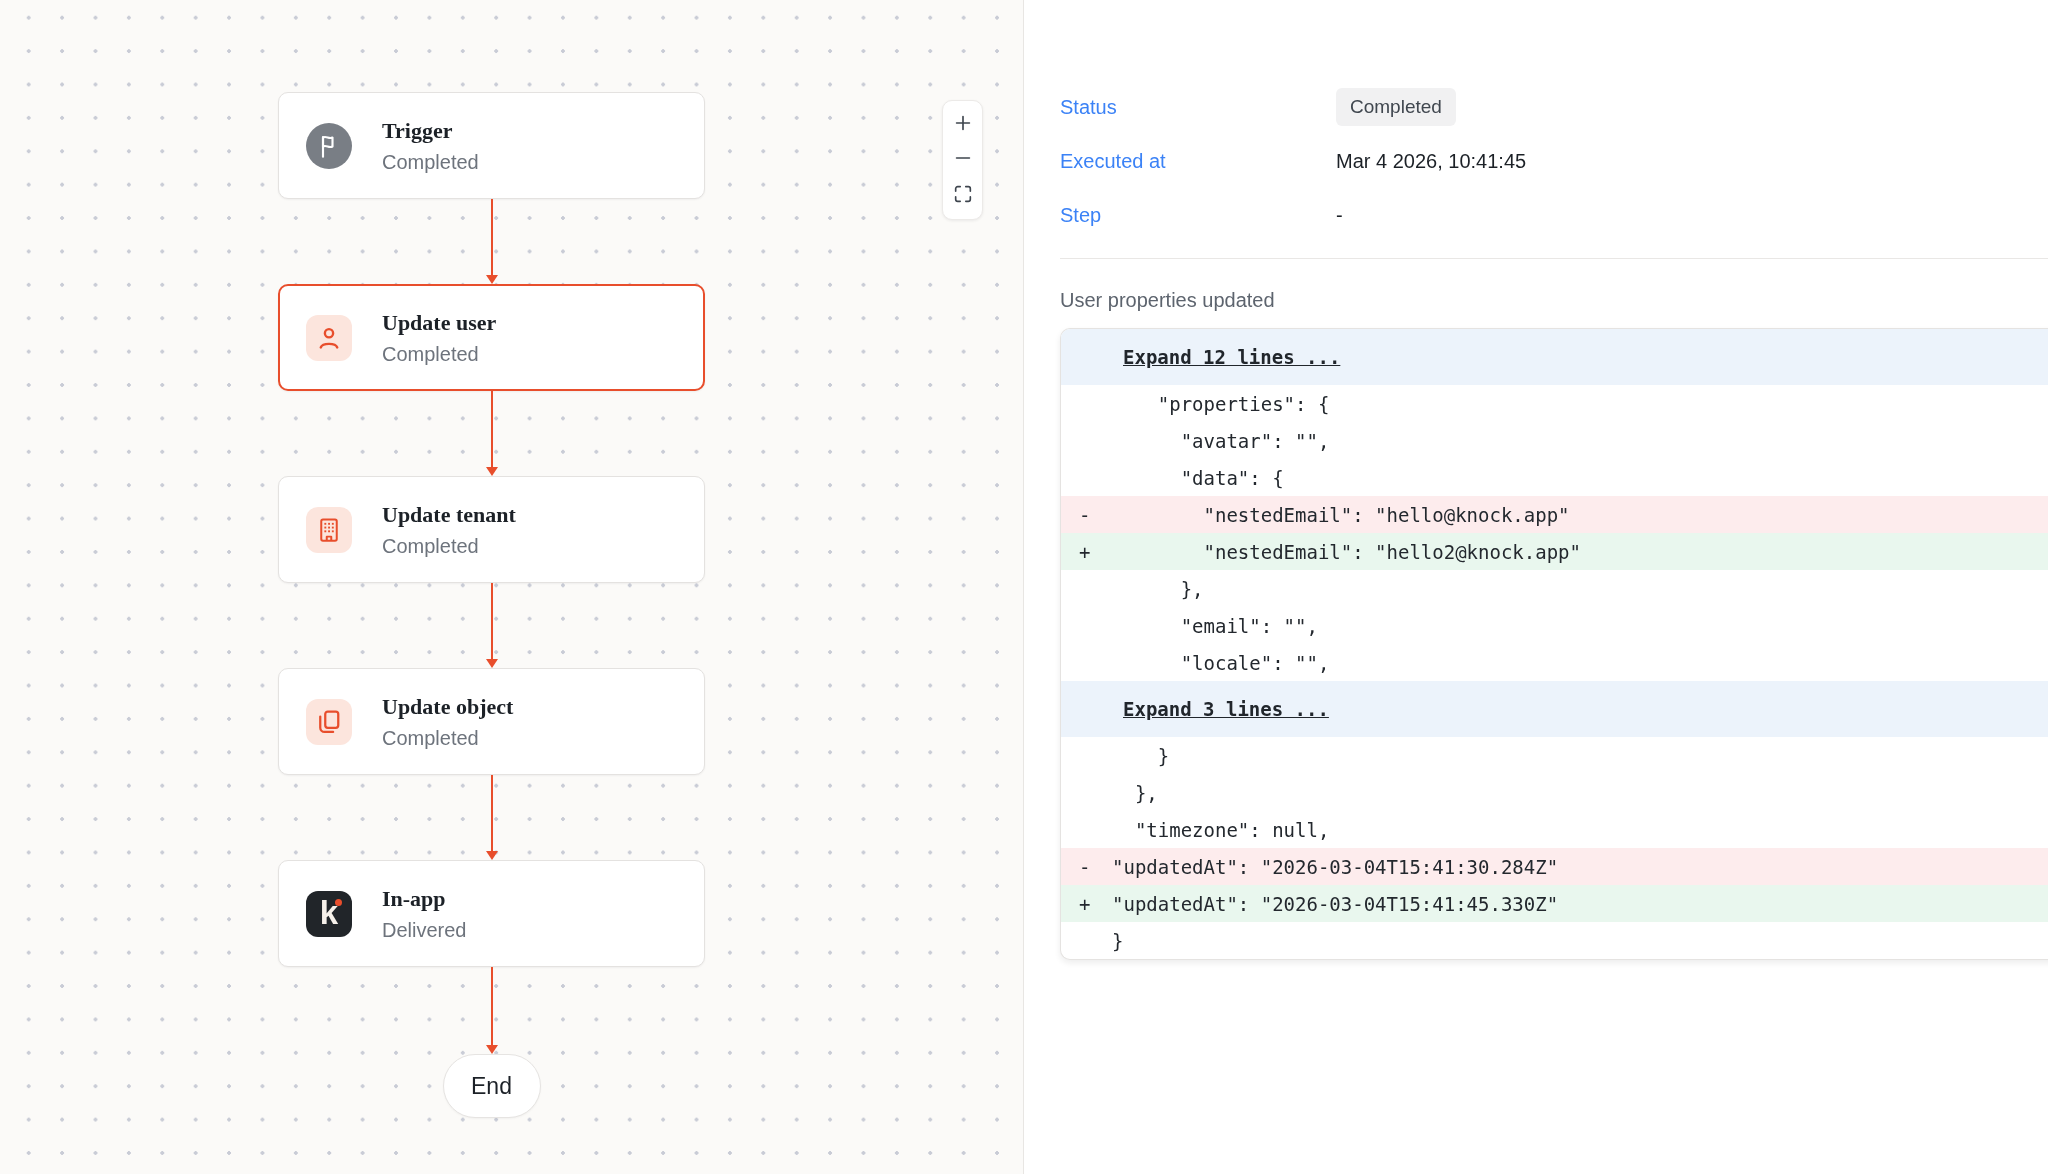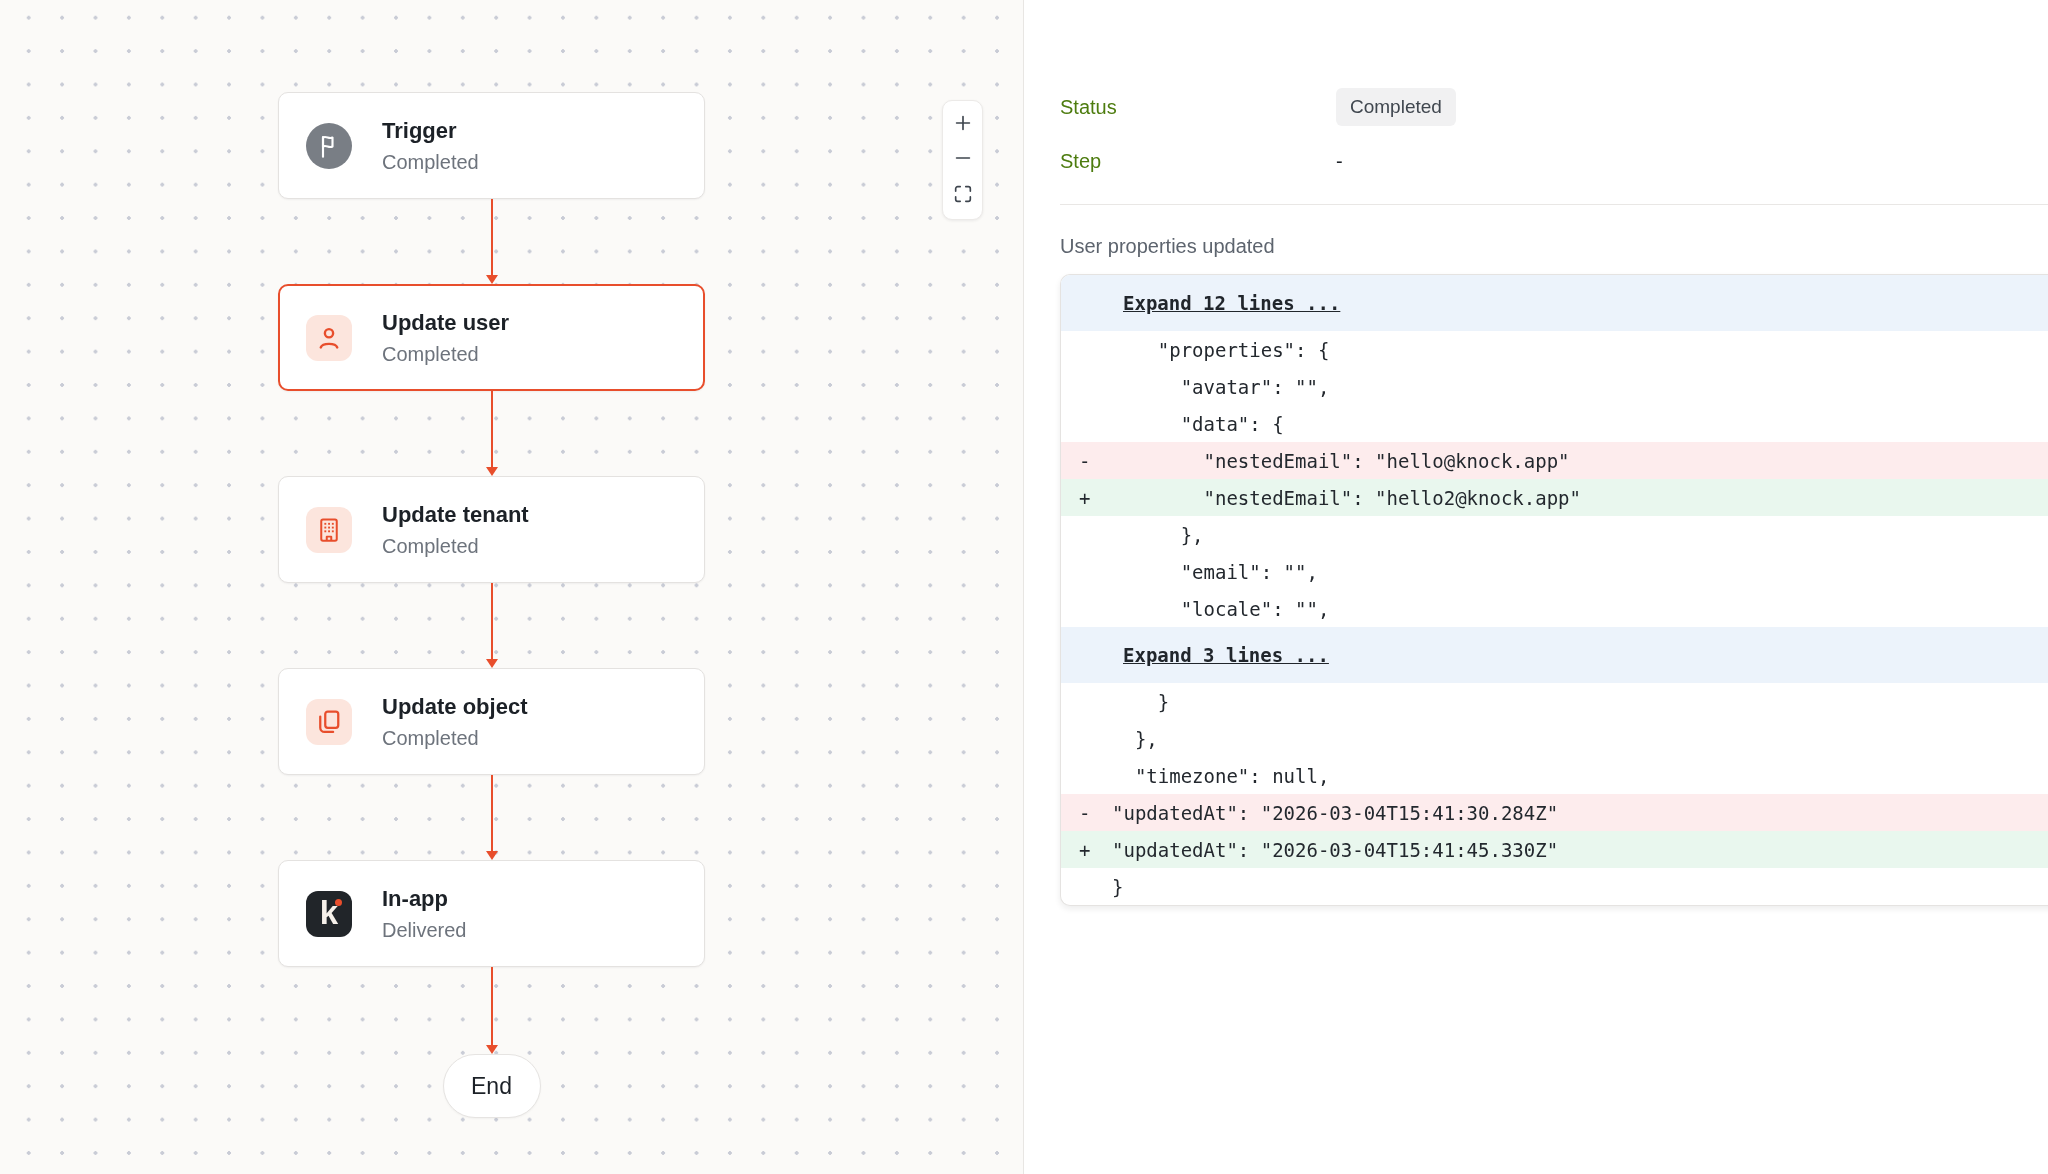--- a/index.html
+++ b/index.html
@@ -28,21 +28,21 @@
                align-items:center; justify-content:center; }
   .node-icon svg { width:30px; height:30px; }
   .icon-trigger { background:#797e85; border-radius:50%; }
   .icon-action  { background:#fce5dd; border-radius:12px; }
   .icon-channel { background:#212529; border-radius:12px; position:relative; }
   .knock-k { color:#f6f1ea; font-size:33px; font-weight:bold; line-height:1;
              transform:translateY(-1px); }
   .knock-dot { position:absolute; top:8px; right:10px; width:7px; height:7px;
                border-radius:50%; background:#e84e2c; }
   .node-text { margin-left:30px; }
-  .node-title { font-size:22px; font-weight:600; color:#1c2127; }
+  .node-title { font-size:22px; font-weight:600; color:#1c2127;font-family:Liberation Serif, serif; }
   .node-status { font-size:20px; color:#6d737c; margin-top:7px; }
 
   .arrow { position:relative; height:85px; width:100%; flex:none; }
   .arrow.to-end { height:87px; }
   .arrow-shaft { position:absolute; left:50%; top:0; transform:translateX(-50%);
                  width:2px; height:calc(100% - 9px); background:#e84e2c; }
   .arrow-head { position:absolute; left:50%; bottom:0; transform:translateX(-50%);
                 width:0; height:0; border-left:6px solid transparent;
                 border-right:6px solid transparent; border-top:9px solid #e84e2c; }
 
@@ -64,21 +64,21 @@
               display:flex; align-items:center; justify-content:center; }
   .zoom-btn svg { width:22px; height:22px; }
 
   
   .panel { flex:1; background:#fff; padding:20px 0 0 36px; position:relative; }
   .eyebrow { font-size:18px; color:#6a717b; }
   .step-title { font-size:24px; font-weight:700; color:#191e24; margin-top:18px; }
 
   .fields { margin-top:60px; }
   .field-row { display:flex; align-items:center; min-height:54px; }
-  .field-label { width:276px; flex:none; font-size:20px; color:#4d7c0f; }
+  .field-label { width:276px; flex:none; font-size:20px; color:#3b82f6; }
   .field-value { font-size:20px; color:#1c2127; }
   .badge { display:inline-block; background:#f1f1f2; border-radius:6px;
            padding:8px 14px; font-size:19px; color:#40474f; }
   .panel-divider { border:none; border-top:1px solid #e9e7e5; margin:16px 0 30px 0; }
   .user-link { color:#e84e2c; text-decoration:none; cursor:pointer; }
   .diff-label { font-size:20px; color:#5d646e; margin:12px 0 16px 0; }
 
   .diff {
     margin-right:-24px; border:1px solid #e5e3e1; border-right:none;
     border-radius:10px 0 0 10px; overflow:hidden; background:#fff;
@@ -216,20 +216,24 @@
   </div>
 
   <div class="panel">
 
     <div class="fields" id="fields">
         <div class="field-row">
     <div class="field-label">Status</div>
     <div class="field-value"><span class="badge">Completed</span></div>
   </div>
         <div class="field-row">
+    <div class="field-label">Executed at</div>
+    <div class="field-value">Mar 4 2026, 10:41:45</div>
+  </div>
+        <div class="field-row">
     <div class="field-label">Step</div>
     <div class="field-value">-</div>
   </div>
       </div>
 
     <hr class="panel-divider">
 
 
     <div class="diff-label">User properties updated</div>
 

